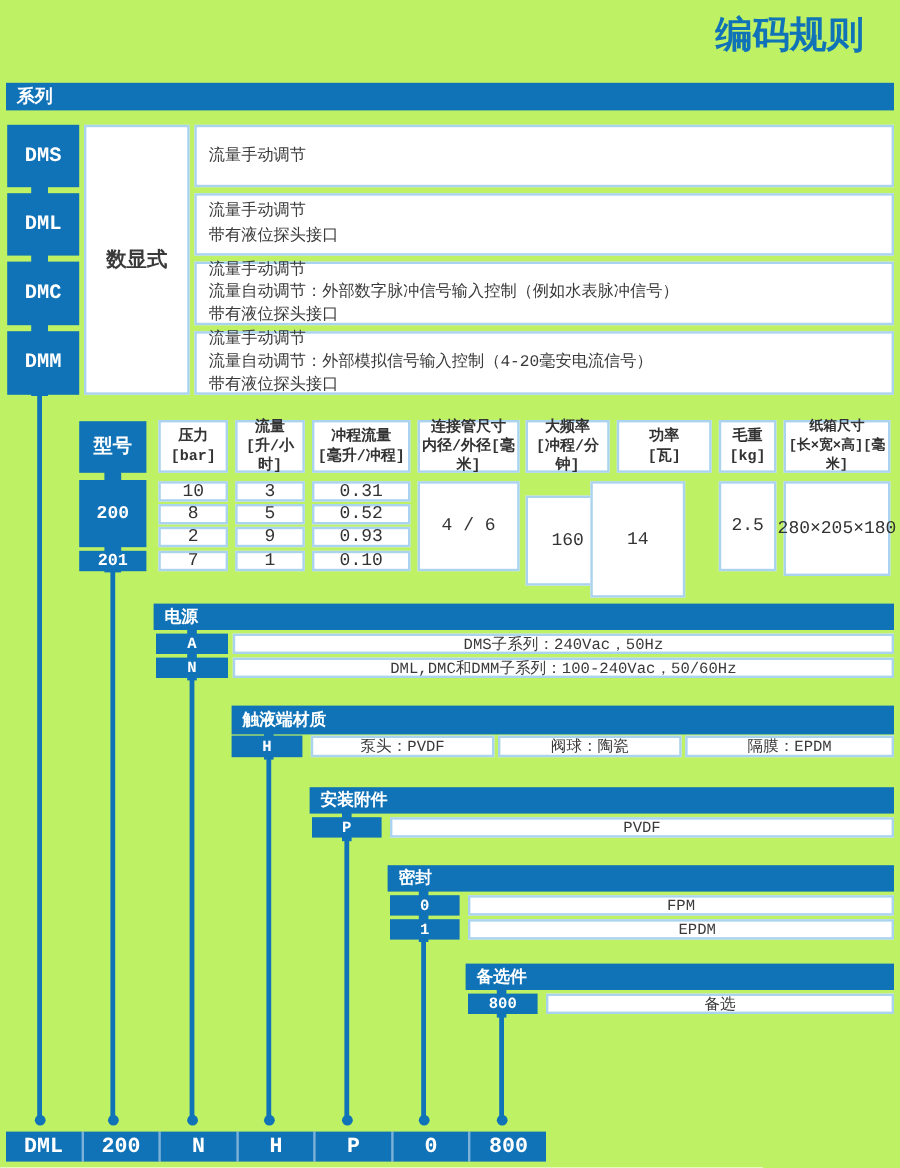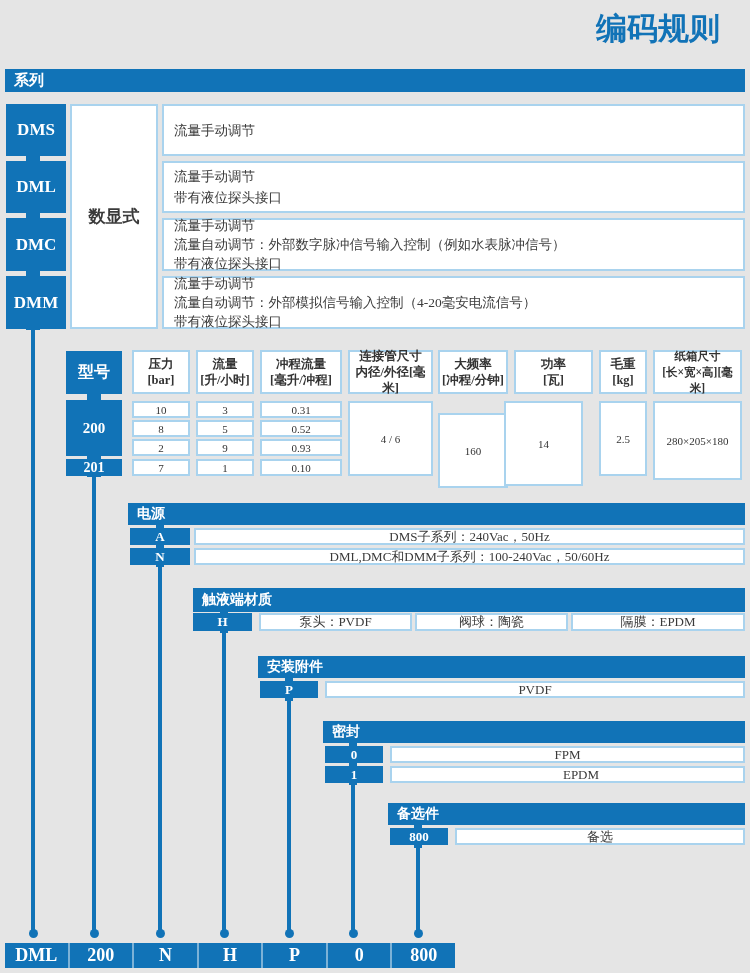--- a/index.html
+++ b/index.html
@@ -2,30 +2,30 @@
 <html style="--blue: #1173b7; --border: #a9d3ee; --text: #3a3a3a;"><head>
 <meta charset="utf-8">
 <style>
   :root{
     --blue:#1173b7;
     --border:#a9d3ee;
     --text:#3a3a3a;
   }
   html,body{margin:0;padding:0;background:#fff;}
   #canvas{
-    position:relative;width:750px;height:973px;background:#e5e5e5;overflow:hidden;
-    font-family:Liberation Serif, serif;color:var(--text);
+    position:relative;width:750px;height:973px;background:#bef264;overflow:hidden;
+    font-family:Liberation Mono, monospace;color:var(--text);
   }
   .abs{position:absolute;box-sizing:border-box;}
   .bluebox{background:var(--blue);color:#fff;font-weight:bold;display:flex;align-items:center;justify-content:center;}
   .wbox{background:#fff;border:2px solid var(--border);color:var(--text);display:flex;align-items:center;justify-content:center;text-align:center;}
   .sechdr{background:var(--blue);color:#fff;font-weight:bold;font-size:14px;display:flex;align-items:center;padding-left:9px;}
   .descbox{background:#fff;border:2px solid var(--border);display:flex;flex-direction:column;justify-content:center;padding-left:10px;font-size:13.5px;line-height:21px;color:var(--text);}
   .hcell{background:#fff;border:2px solid var(--border);display:flex;flex-direction:column;align-items:center;justify-content:center;font-weight:bold;font-size:12.5px;line-height:16px;color:#333;text-align:center;}
-  .dcell{background:#fff;border:2px solid var(--border);display:flex;align-items:center;justify-content:center;font-size:11px;color:#333;}
+  .dcell{background:#fff;border:2px solid var(--border);display:flex;align-items:center;justify-content:center;font-size:15px;color:#333;}
   .vline{background:var(--blue);}
   .dot{background:var(--blue);border-radius:50%;width:9px;height:9px;}
   .codebar{background:var(--blue);display:flex;align-items:stretch;}
   .codeseg{flex:1;display:flex;align-items:center;justify-content:center;color:#fff;font-weight:bold;font-size:18px;}
   .codesep{width:2px;background:rgba(255,255,255,0.45);align-self:stretch;}
   .title{color:var(--blue);font-weight:bold;font-size:31px;text-align:right;}
   .lbl{font-size:13px;}
   .val{font-size:13px;}
 </style>
 </head>
@@ -118,21 +118,21 @@
   <div class="abs dcell" style="left:132px;top:439px;width:58px;height:17px;">2</div>
   <div class="abs dcell" style="left:196px;top:439px;width:58px;height:17px;">9</div>
   <div class="abs dcell" style="left:260px;top:439px;width:82px;height:17px;">0.93</div>
 
   <div class="abs dcell" style="left:132px;top:459px;width:58px;height:17px;">7</div>
   <div class="abs dcell" style="left:196px;top:459px;width:58px;height:17px;">1</div>
   <div class="abs dcell" style="left:260px;top:459px;width:82px;height:17px;">0.10</div>
 
   <div class="abs dcell" style="left:348px;top:401px;width:85px;height:75px;">4 / 6</div>
   <div class="abs dcell" style="left:438px;top:401px;width:70px;height:75px;margin-top:12px;">160</div>
-  <div class="abs dcell" style="left:504px;top:401px;width:79px;height:85px;">14</div>
+  <div class="abs dcell" style="left:492px;top:401px;width:79px;height:97px;">14</div>
   <div class="abs dcell" style="left:599px;top:401px;width:48px;height:75px;">2.5</div>
   <div class="abs dcell" style="left:653px;top:401px;width:89px;height:79px;">280×205×180</div>
 
   <div class="abs vline" style="left:156px;top:520px;width:8px;height:47px;"></div>
   <div class="abs vline" style="left:158px;top:565px;width:4px;height:370px;"></div>
   <div class="abs dot" style="left:155.5px;top:929px;"></div>
 
   <div class="abs sechdr" style="left:128px;top:503px;width:617px;height:22px;">电源</div>
   <div class="abs bluebox lbl" style="left:130px;top:528px;width:60px;height:17px;">A</div>
   <div class="abs wbox val" style="left:194px;top:528px;width:551px;height:17px;">DMS子系列：240Vac，50Hz</div>

